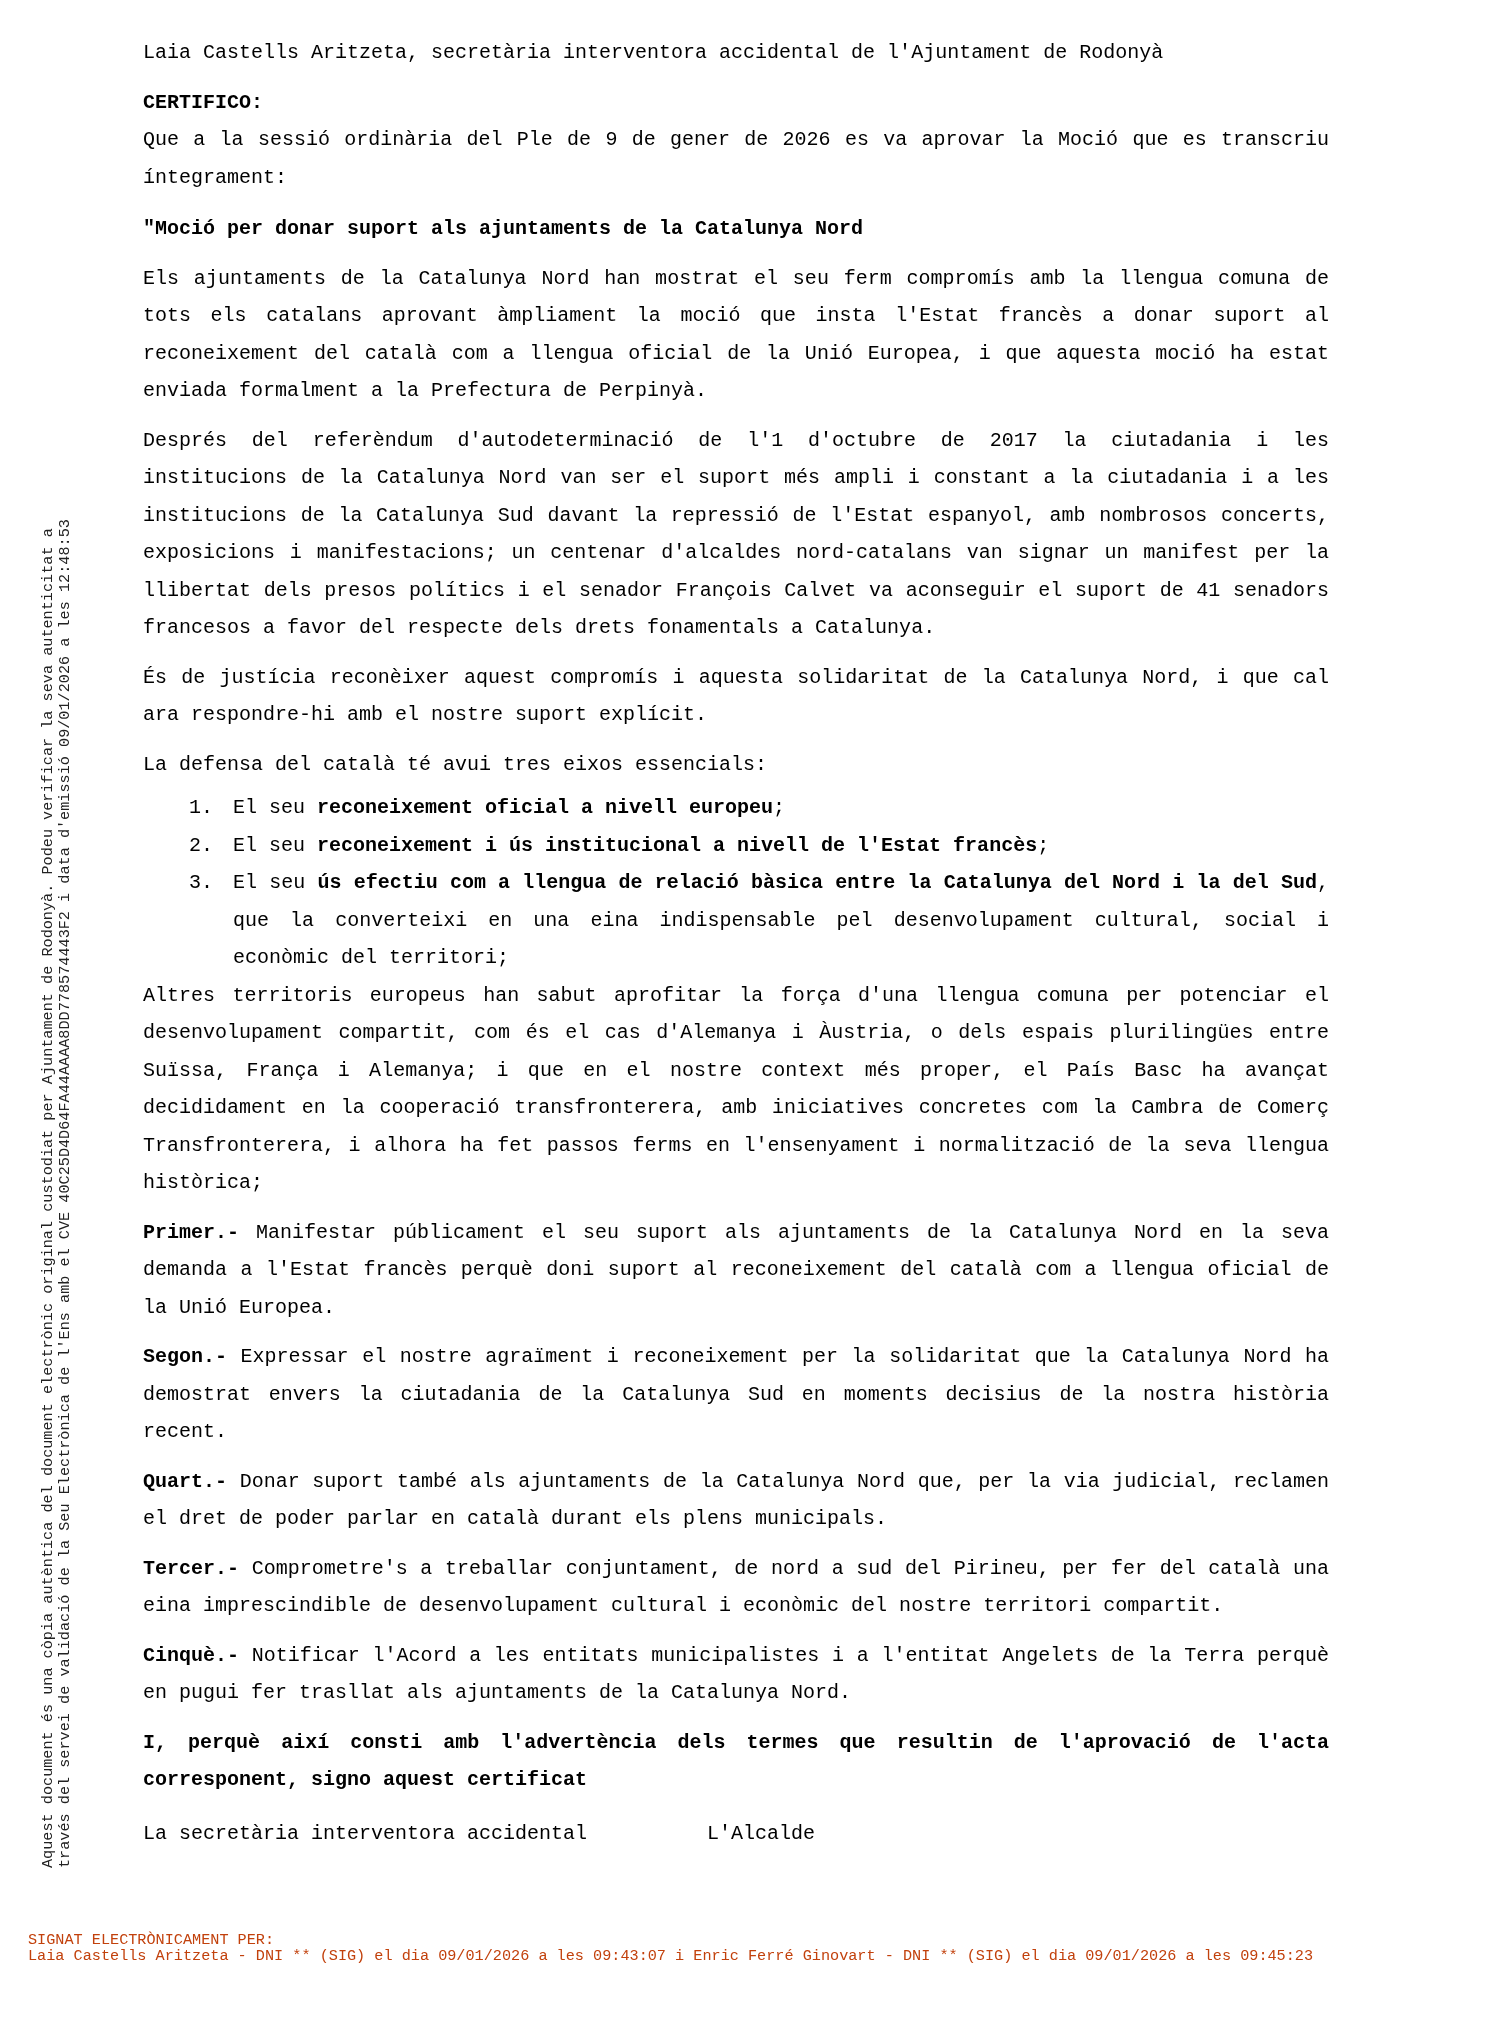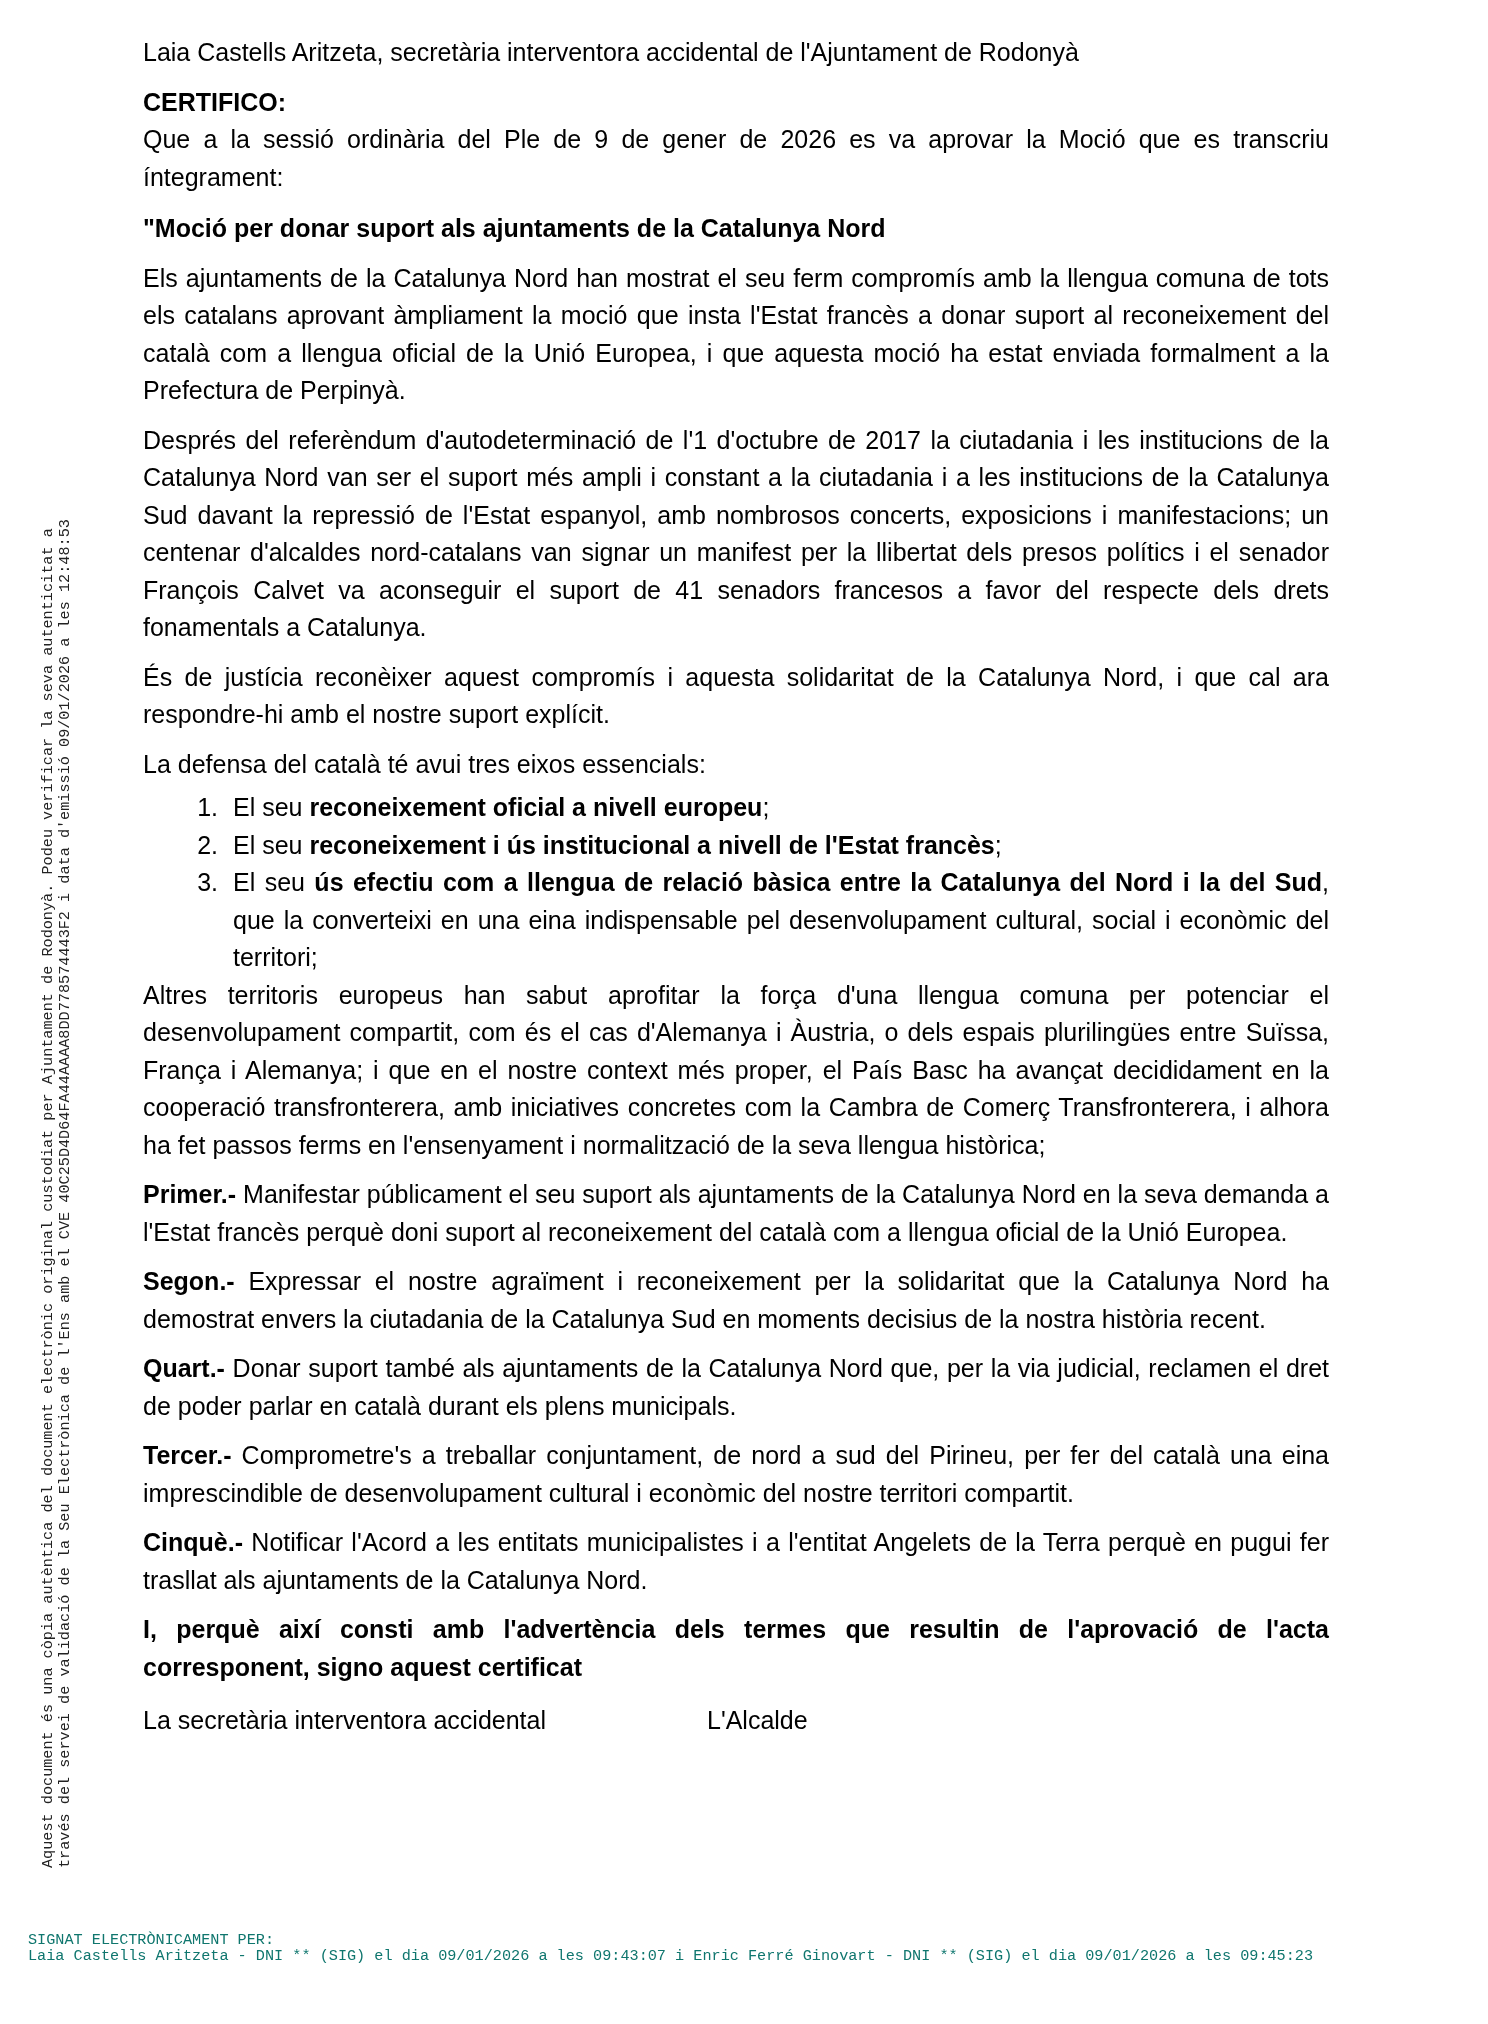--- a/index.html
+++ b/index.html
@@ -1,27 +1,27 @@
 <!DOCTYPE html>
 <html><head>
 <meta charset="utf-8">
 <style>
   html, body { margin:0; padding:0; background:#ffffff; }
   body { width:1488px; height:2024px; position:relative; overflow:hidden; color:#000; }
-  .page { position:absolute; left:143px; top:34px; width:1186px; font-family:Liberation Sans, sans-serif; font-size:25px; line-height:37.5px; }
+  .page { position:absolute; left:143px; top:34px; width:1186px; font-family:Liberation Mono, monospace; font-size:20px; line-height:37.5px; }
   .p { margin:0; text-align:justify; }
   .gap { margin-top:12px; }
   .b { font-weight:bold; }
   .left { text-align:left; }
   ol { margin:0; padding-left:82px; }
   ol li { text-align:justify; padding-left:8px; }
   .sig { display:flex; margin-top:16px; }
   .sig .c1 { width:564px; }
   .side { position:absolute; left:40px; top:1868px; transform-origin:0 0; transform:rotate(-90deg); font-family:"Liberation Mono", monospace; font-size:15.2px; line-height:17px; white-space:pre; color:#222; }
-  .foot { position:absolute; left:28px; top:1932px; font-family:"Liberation Mono", monospace; font-size:15.2px; line-height:16px; white-space:pre; color:#0f766e; }
+  .foot { position:absolute; left:28px; top:1932px; font-family:"Liberation Mono", monospace; font-size:15.2px; line-height:16px; white-space:pre; color:#c2410c; }
 </style>
 </head>
 <body>
 
 <div class="page">
   <p class="p left">Laia Castells Aritzeta, secretària interventora accidental de l'Ajuntament de Rodonyà</p>
   <p class="p b gap left">CERTIFICO:</p>
   <p class="p">Que a la sessió ordinària del Ple de 9 de gener de 2026 es va aprovar la Moció que es transcriu íntegrament:</p>
   <p class="p b left" style="margin-top:14px">"Moció per donar suport als ajuntaments de la Catalunya Nord</p>
   <p class="p gap">Els ajuntaments de la Catalunya Nord han mostrat el seu ferm compromís amb la llengua comuna de tots els catalans aprovant àmpliament la moció que insta l'Estat francès a donar suport al reconeixement del català com a llengua oficial de la Unió Europea, i que aquesta moció ha estat enviada formalment a la Prefectura de Perpinyà.</p>

